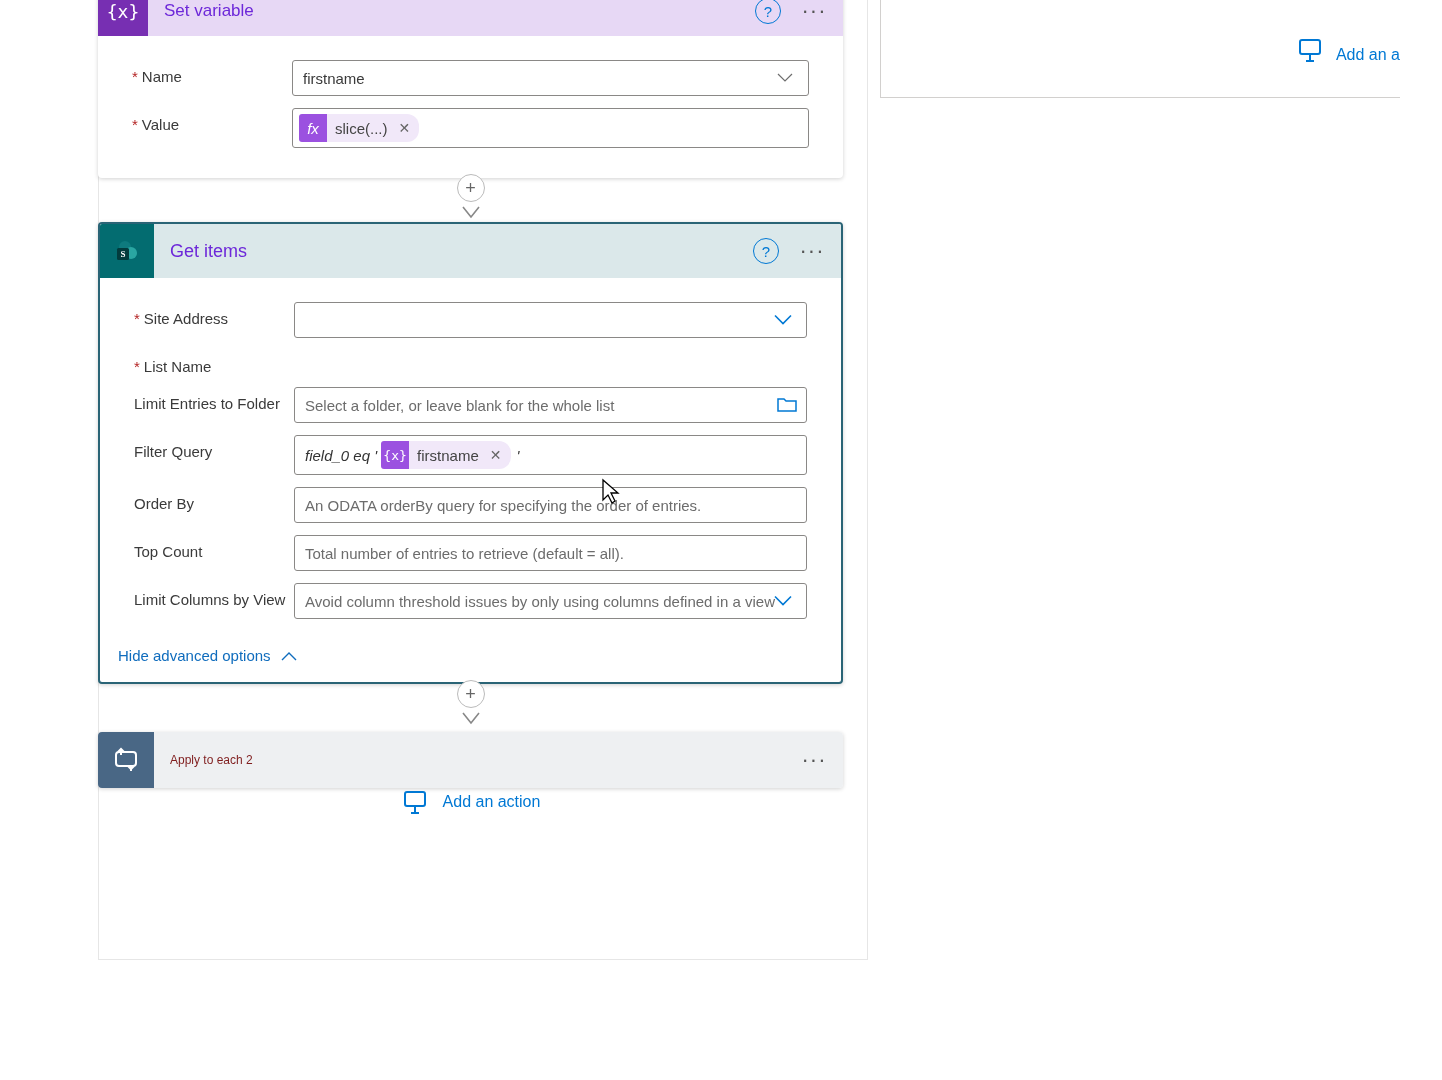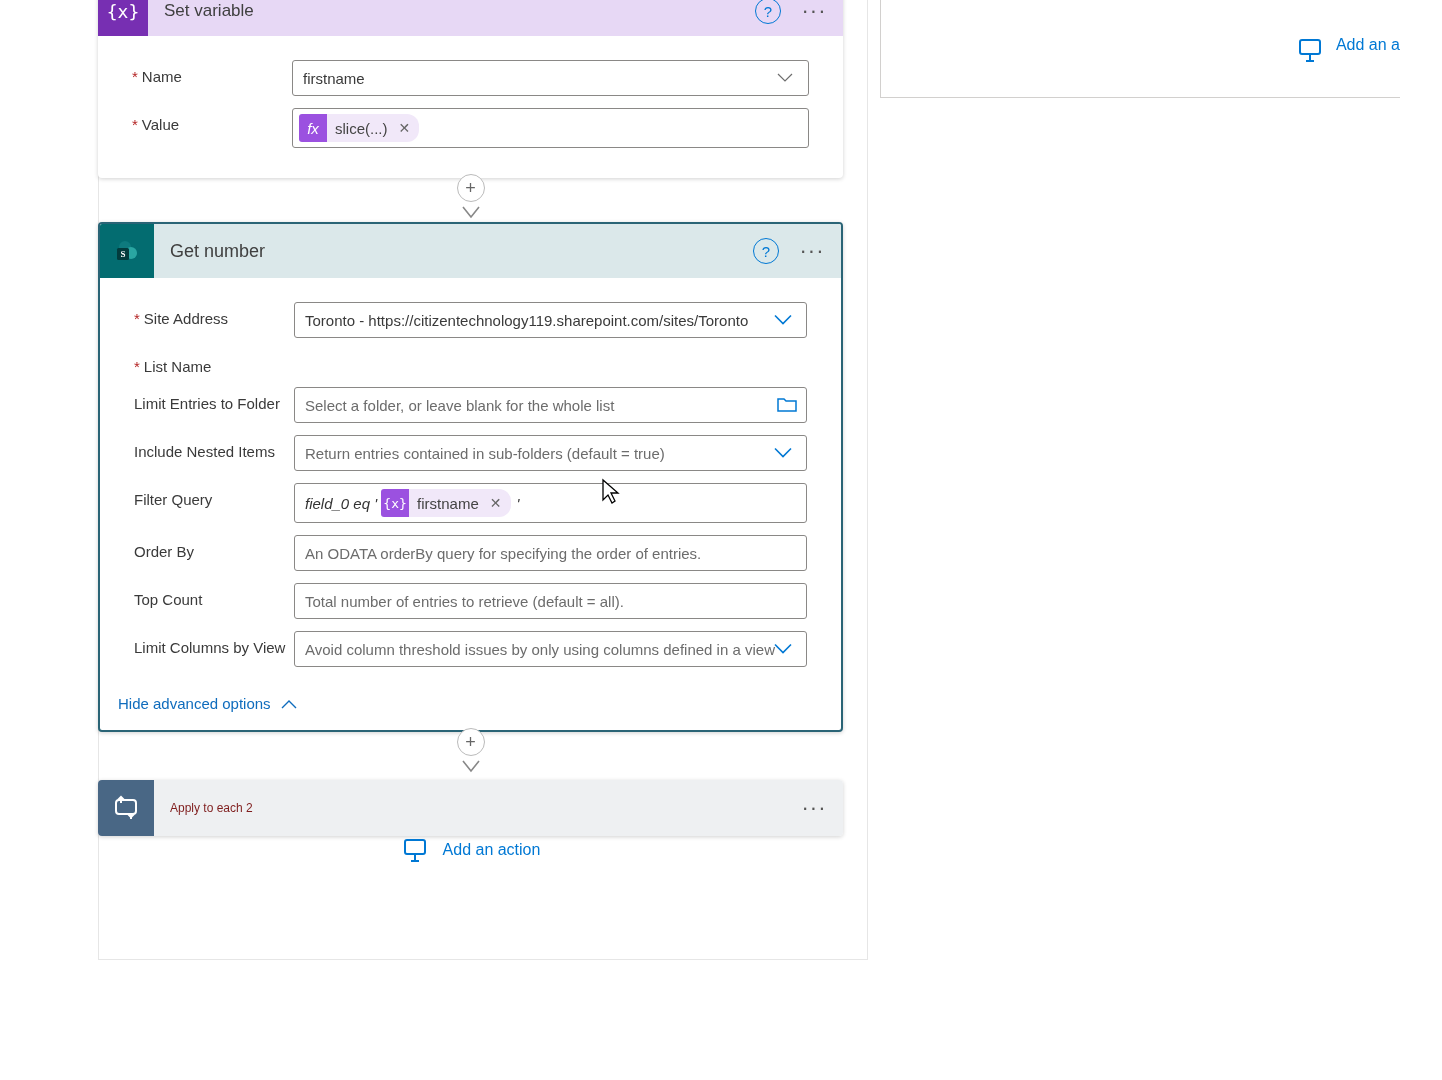--- a/index.html
+++ b/index.html
@@ -38,21 +38,21 @@
     align-items: center;
     justify-content: center;
     color: #fff;
     font-size: 22px;
     font-weight: 400;
   }
   .card-hdr .title {
     flex: 1;
     font-size: 17px;
     padding-left: 16px;
-    color: #404040;
+    color: #6d28d9;
   }
   .card-hdr .help {
     width: 26px; height: 26px;
     border: 1.5px solid #0078d4;
     color: #0078d4;
     border-radius: 50%;
     display: flex; align-items: center; justify-content: center;
     font-size: 15px;
     margin-right: 16px;
   }
@@ -240,21 +240,21 @@
     height: 118px;
     border-left: 1px solid #d2d0ce;
     border-bottom: 1px solid #d2d0ce;
     background: #fff;
   }
   .right-panel .inside {
     position: absolute;
     right: 0px;
     top: 56px;
     display: flex;
-    align-items: flex-start;
+    align-items: flex-end;
     gap: 12px;
     color: #0078d4;
     font-size: 16px;
   }
   .right-panel .aicon {
     color: #0078d4;
     width: 28px; height: 28px;
     display:flex;align-items:center;justify-content:center;
   }
   
@@ -335,57 +335,45 @@
   <div class="card getitems">
     <div class="card-hdr">
       <div class="icon-box">
         <svg width="28" height="28" viewBox="0 0 28 28">
           <circle cx="12" cy="10" r="6" fill="#0e7a7e"></circle>
           <circle cx="18" cy="16" r="6" fill="#2aa6a2"></circle>
           <rect x="4" y="11" width="12" height="12" rx="1.5" fill="#023b3d"></rect>
           <text x="10" y="20" text-anchor="middle" fill="#fff" font-size="9" font-family="Segoe UI" font-weight="600">S</text>
         </svg>
       </div>
-      <div class="title">Get number</div>
+      <div class="title">Get items</div>
       <div class="help">?</div>
       <div class="menu">···</div>
     </div>
     <div class="card-body">
       <div class="row">
         <div class="lbl req">Site Address</div>
         <div class="input">
-          <span>Toronto - https://citizentechnology119.sharepoint.com/sites/Toronto</span>
           <span class="chev">
             <svg width="18" height="11" viewBox="0 0 18 11">
                 <path d="M1 1l8 8 8-8" stroke="#0078d4" stroke-width="1.6" fill="none"></path>
               </svg>
           </span>
         </div>
       </div>
       <div class="row">
         <div class="lbl req">List Name</div>
       </div>
       <div class="row">
         <div class="lbl">Limit Entries to Folder</div>
         <div class="input placeholder">
           <span>Select a folder, or leave blank for the whole list</span>
           <span class="folder">
             <svg width="22" height="18" viewBox="0 0 22 18">
                 <path d="M2 3h6l2 2h10v10H2z" fill="none" stroke="#0078d4" stroke-width="1.5"></path>
-              </svg>
-          </span>
-        </div>
-      </div>
-      <div class="row">
-        <div class="lbl">Include Nested Items</div>
-        <div class="input placeholder">
-          <span>Return entries contained in sub-folders (default = true)</span>
-          <span class="chev">
-            <svg width="18" height="11" viewBox="0 0 18 11">
-                <path d="M1 1l8 8 8-8" stroke="#0078d4" stroke-width="1.6" fill="none"></path>
               </svg>
           </span>
         </div>
       </div>
       <div class="row">
         <div class="lbl">Filter Query</div>
         <div class="token-box">
           <span class="pretext">field_0 eq '</span>
           <span class="token">
             <span class="tkicon var">{x}</span>

